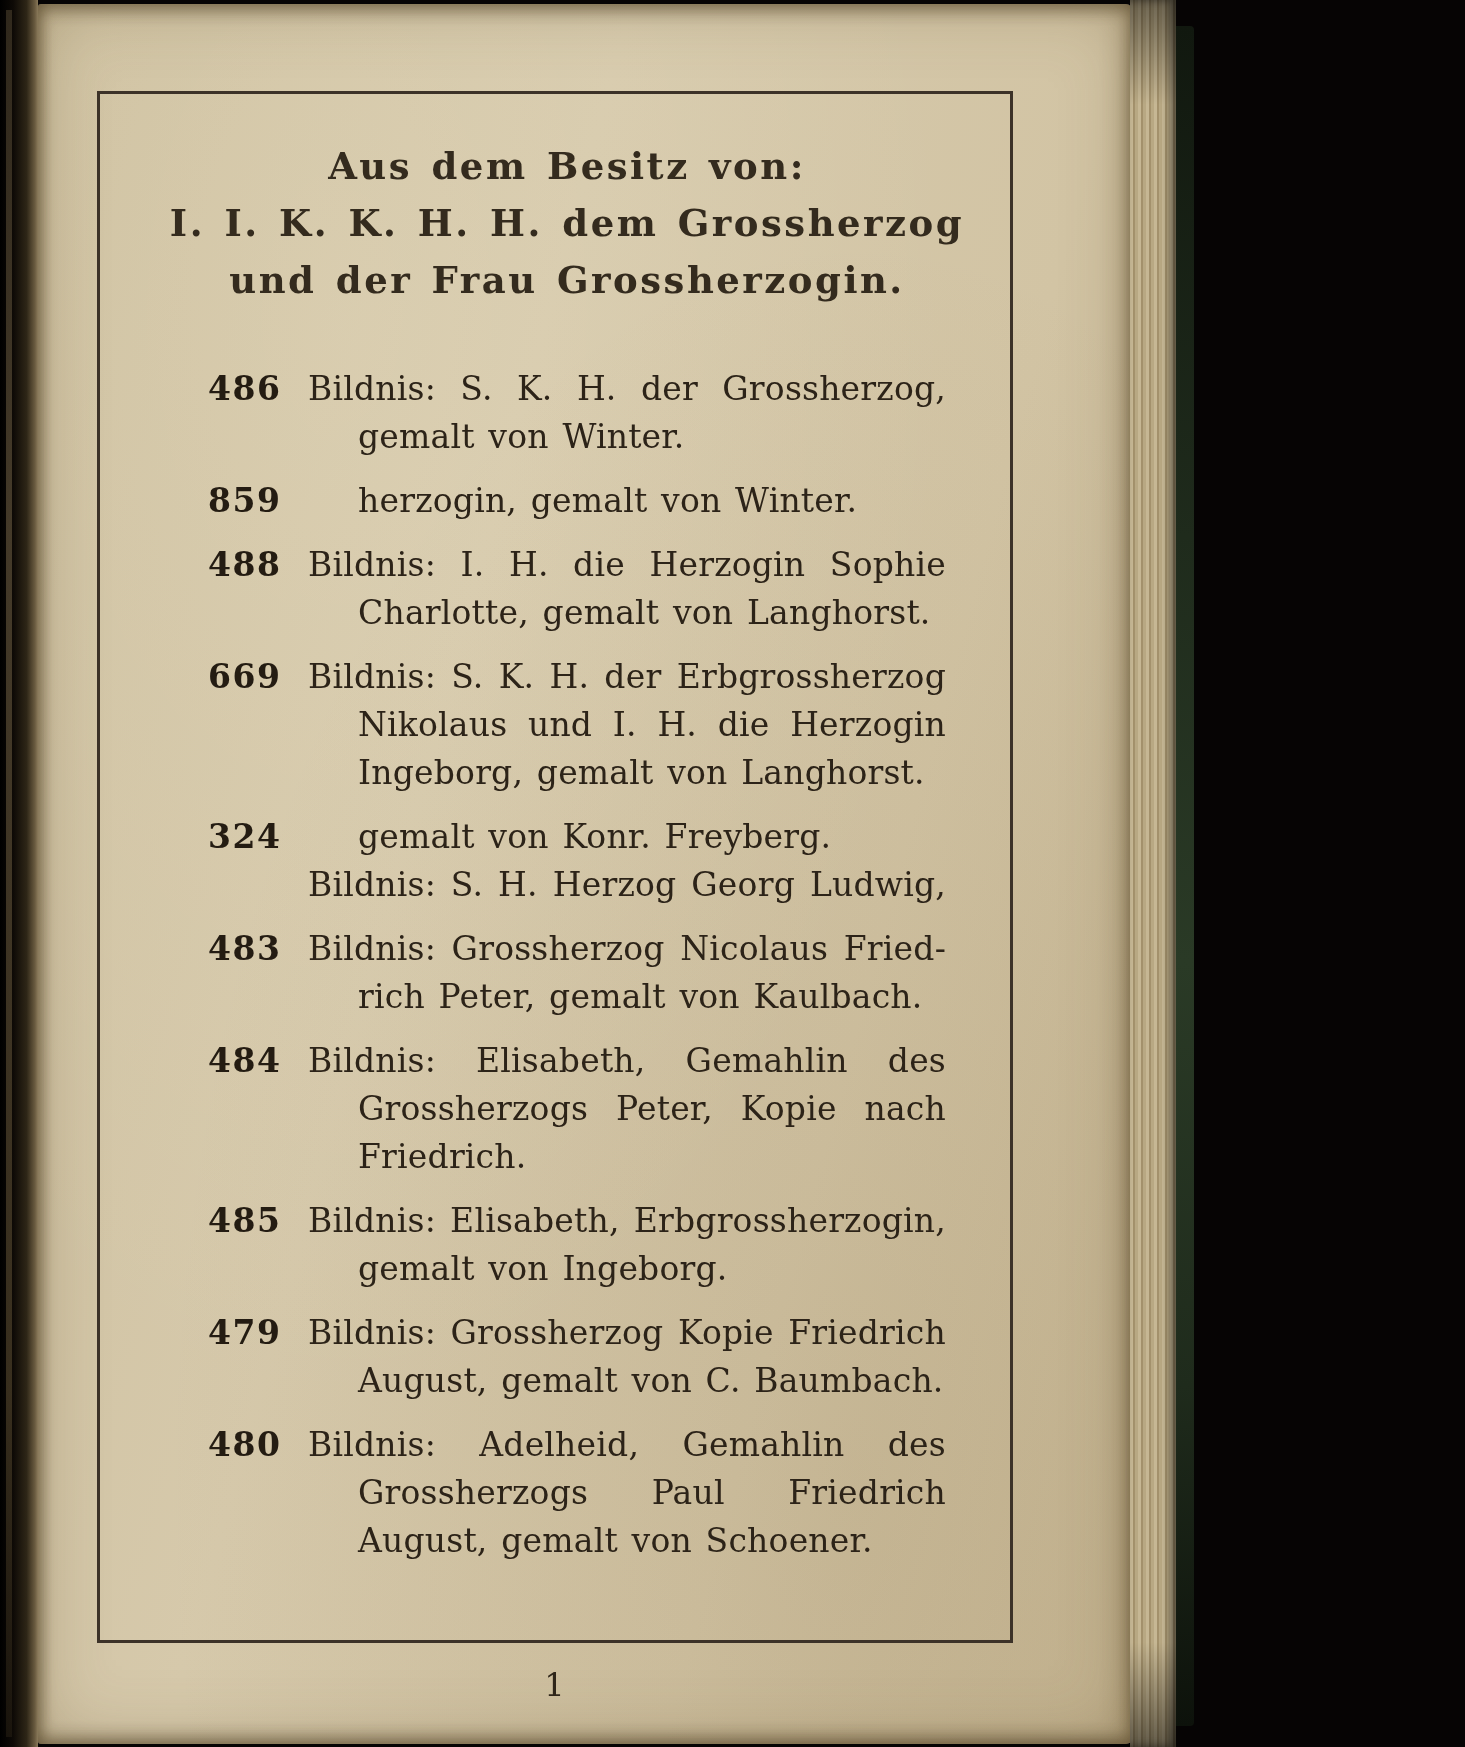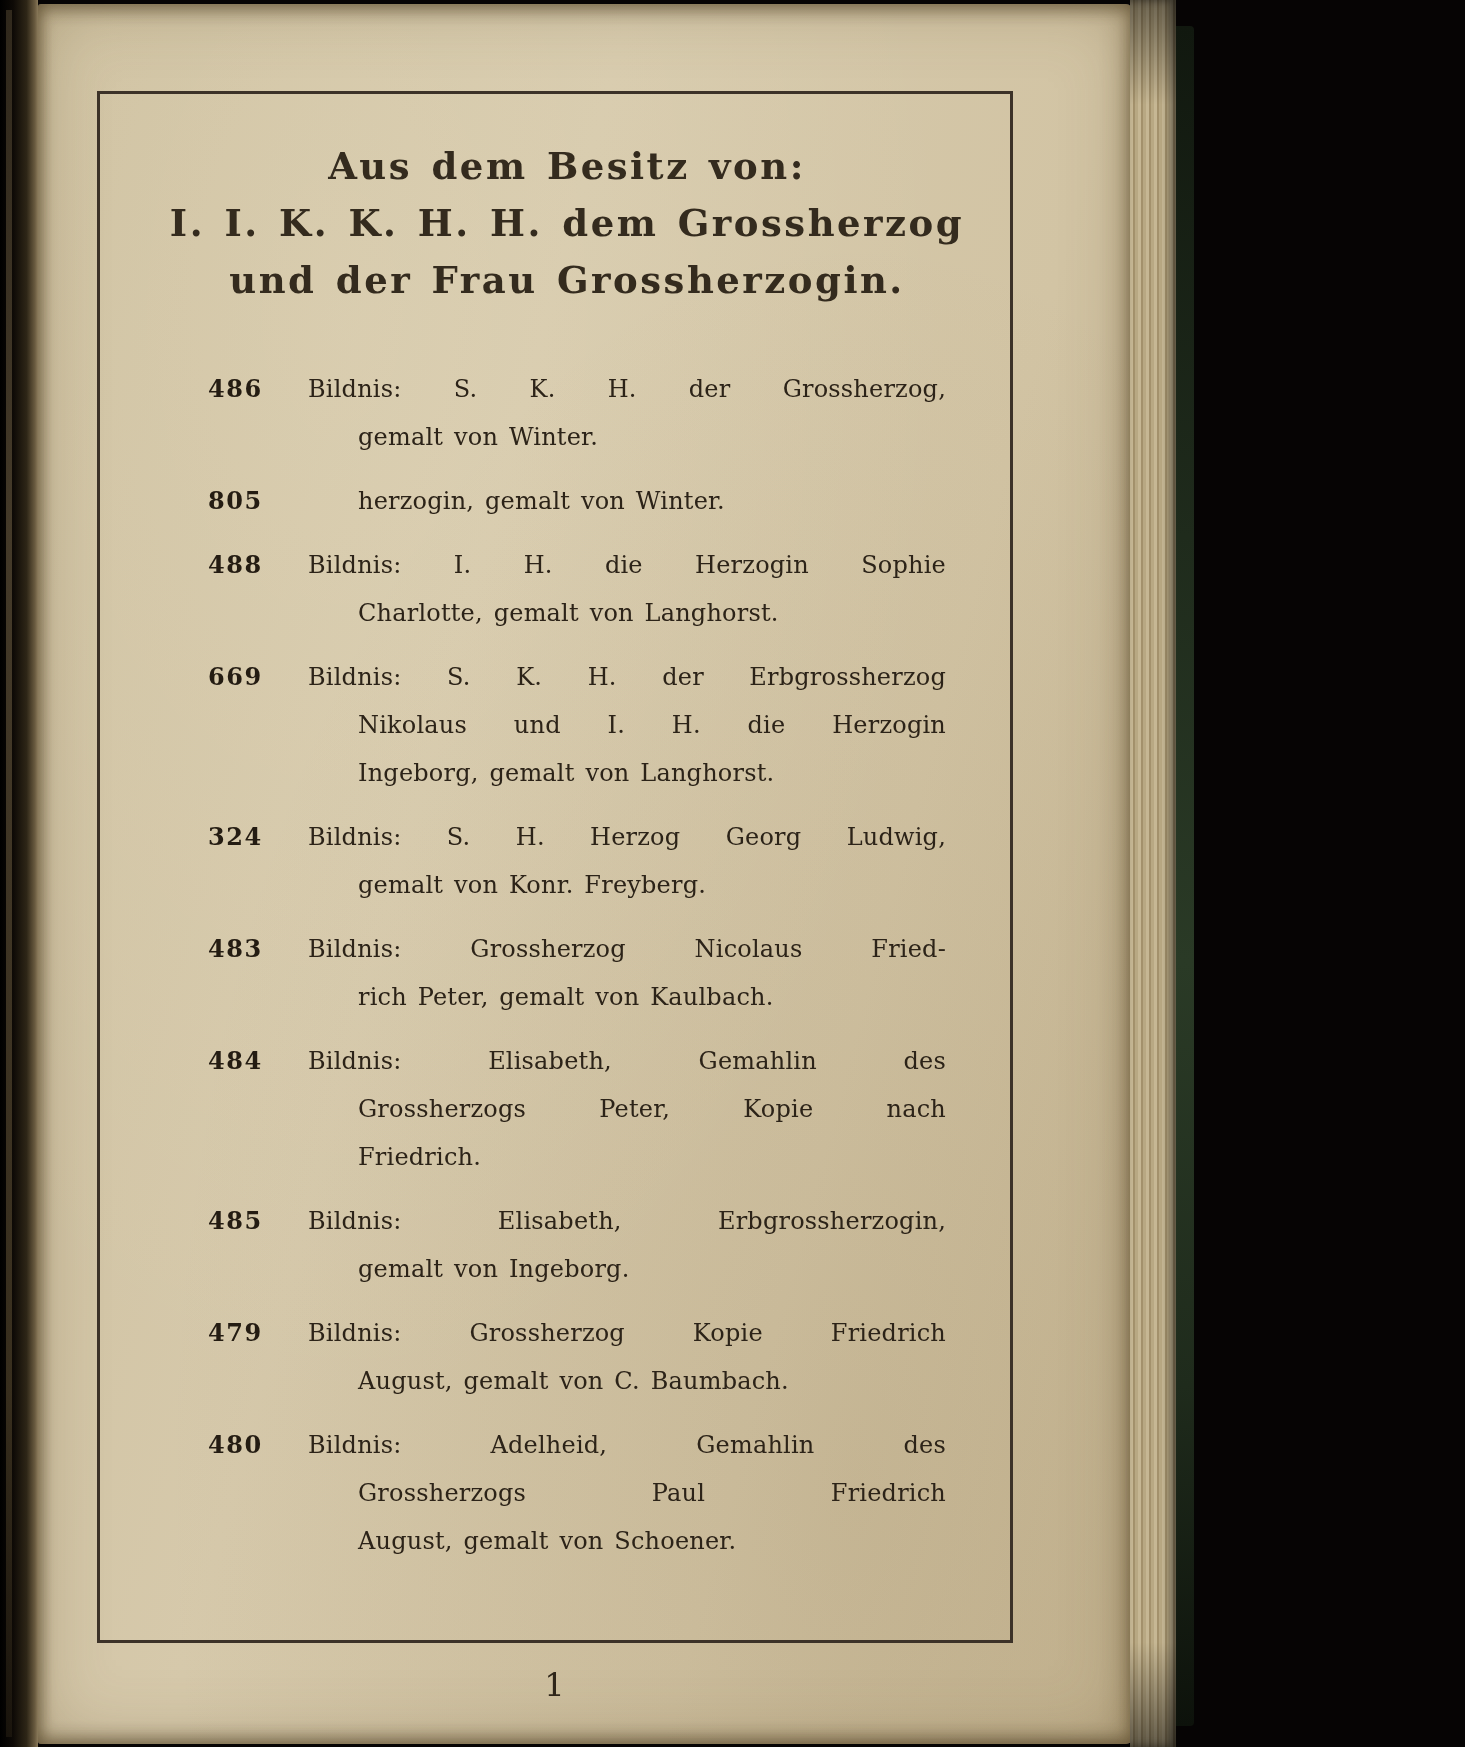--- a/index.html
+++ b/index.html
@@ -73,21 +73,21 @@
     padding-left:24px;
   }
   .header .hline{display:block;}
   .entries{
     margin-top:56px;
     padding:0 64px 0 108px;
   }
   .entry{
     display:flex;
     margin-bottom:15px;
-    font-size:24px;
+    font-size:33px;
     line-height:48px;
     color:var(--ink);
     word-spacing:3px;
     letter-spacing:.2px;
     margin-top:16px;
   }
   .entry-num{
     width:100px;
     flex:none;
     font-weight:bold;
@@ -122,21 +122,21 @@
     <div class="entries">
   <div class="entry">
     <div class="entry-num">486</div>
     <div class="entry-text">
             <span class="line just">Bildnis: S. K. H. der Grossherzog,</span>
             <span class="line cont">gemalt von Winter.</span>
           </div>
   </div>
 
   <div class="entry">
-    <div class="entry-num">805</div>
+    <div class="entry-num">859</div>
     <div class="entry-text">
             <span class="line cont">herzogin, gemalt von Winter.</span>
           </div>
   </div>
 
   <div class="entry">
     <div class="entry-num">488</div>
     <div class="entry-text">
             <span class="line just">Bildnis: I. H. die Herzogin Sophie</span>
             <span class="line cont">Charlotte, gemalt von Langhorst.</span>
@@ -148,22 +148,22 @@
     <div class="entry-text">
             <span class="line just">Bildnis: S. K. H. der Erbgrossherzog</span>
             <span class="line cont just">Nikolaus und I. H. die Herzogin</span>
             <span class="line cont">Ingeborg, gemalt von Langhorst.</span>
           </div>
   </div>
 
   <div class="entry">
     <div class="entry-num">324</div>
     <div class="entry-text">
+            <span class="line cont">gemalt von Konr. Freyberg.</span>
             <span class="line just">Bildnis: S. H. Herzog Georg Ludwig,</span>
-            <span class="line cont">gemalt von Konr. Freyberg.</span>
           </div>
   </div>
 
   <div class="entry">
     <div class="entry-num">483</div>
     <div class="entry-text">
             <span class="line just">Bildnis: Grossherzog Nicolaus Fried-</span>
             <span class="line cont">rich Peter, gemalt von Kaulbach.</span>
           </div>
   </div>

